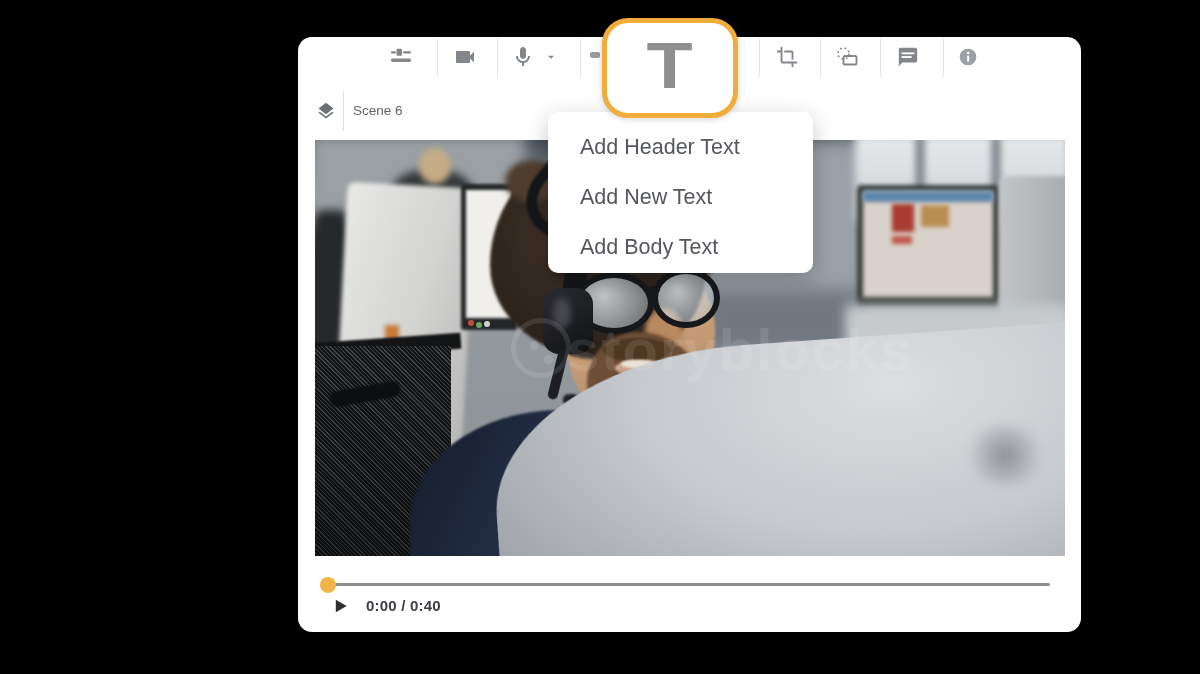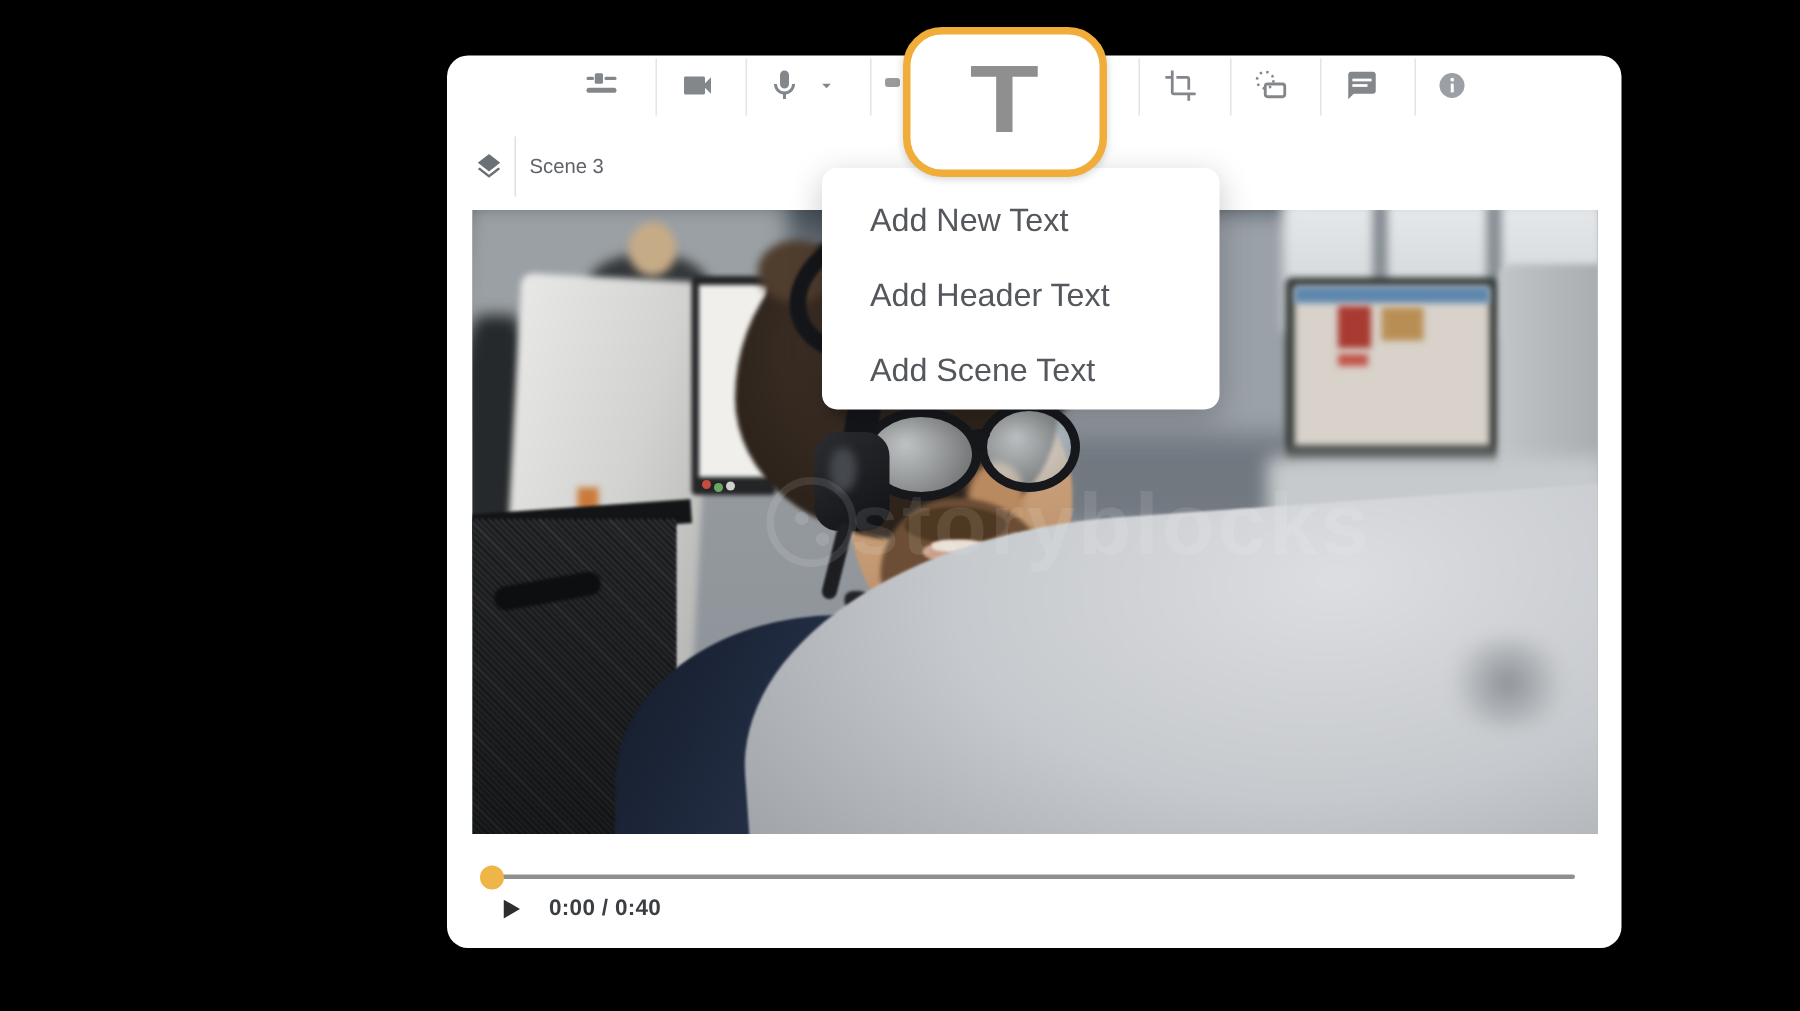--- a/index.html
+++ b/index.html
@@ -181,21 +181,21 @@
       <span class="tglyph">T</span>
     </div>
 
     <span id="scenebar-icon">
       <svg width="20" height="20" viewBox="0 0 24 24" fill="#6b7075">
         <path d="M11.99 18.54l-7.37-5.73L3 14.07l9 7 9-7-1.63-1.27-7.38 5.74z"></path>
         <path d="M12 16l7.36-5.73L21 9l-9-7-9 7 1.63 1.27L12 16z"></path>
       </svg>
     </span>
     <div id="scenebar-divider"></div>
-    <div id="scenebar-label">Scene 3</div>
+    <div id="scenebar-label">Scene 6</div>
 
     <div id="video">
       <div class="abs v-base"></div>
       <div class="abs v-wall"></div>
       <div class="abs v-midwall"></div>
       <div class="abs v-haze"></div>
       <div class="abs v-window"></div>
       <div class="abs v-mullion" style="left:600px"></div>
       <div class="abs v-mullion" style="left:676px"></div>
       <div class="abs v-bgbody"></div>
@@ -245,23 +245,23 @@
       <div class="abs v-bigmon"></div>
       <div class="abs v-spot"></div>
       <div class="abs wm-logo">
         <span class="wm-d1"></span>
         <span class="wm-d2"></span>
       </div>
       <div class="abs wm-text">storyblocks</div>
     </div>
 
     <div id="menu">
+      <div class="menu-item">Add Header Text</div>
       <div class="menu-item">Add New Text</div>
-      <div class="menu-item">Add Header Text</div>
-      <div class="menu-item">Add Scene Text</div>
+      <div class="menu-item">Add Body Text</div>
     </div>
 
     <div id="track"></div>
     <div id="knob"></div>
     <span id="play">
       <svg width="20" height="20" viewBox="0 0 24 24" fill="#2e2e2e">
           <path d="M7 4.5l13 7.5-13 7.5z"></path>
         </svg>
     </span>
     <div id="time">0:00 / 0:40</div>

